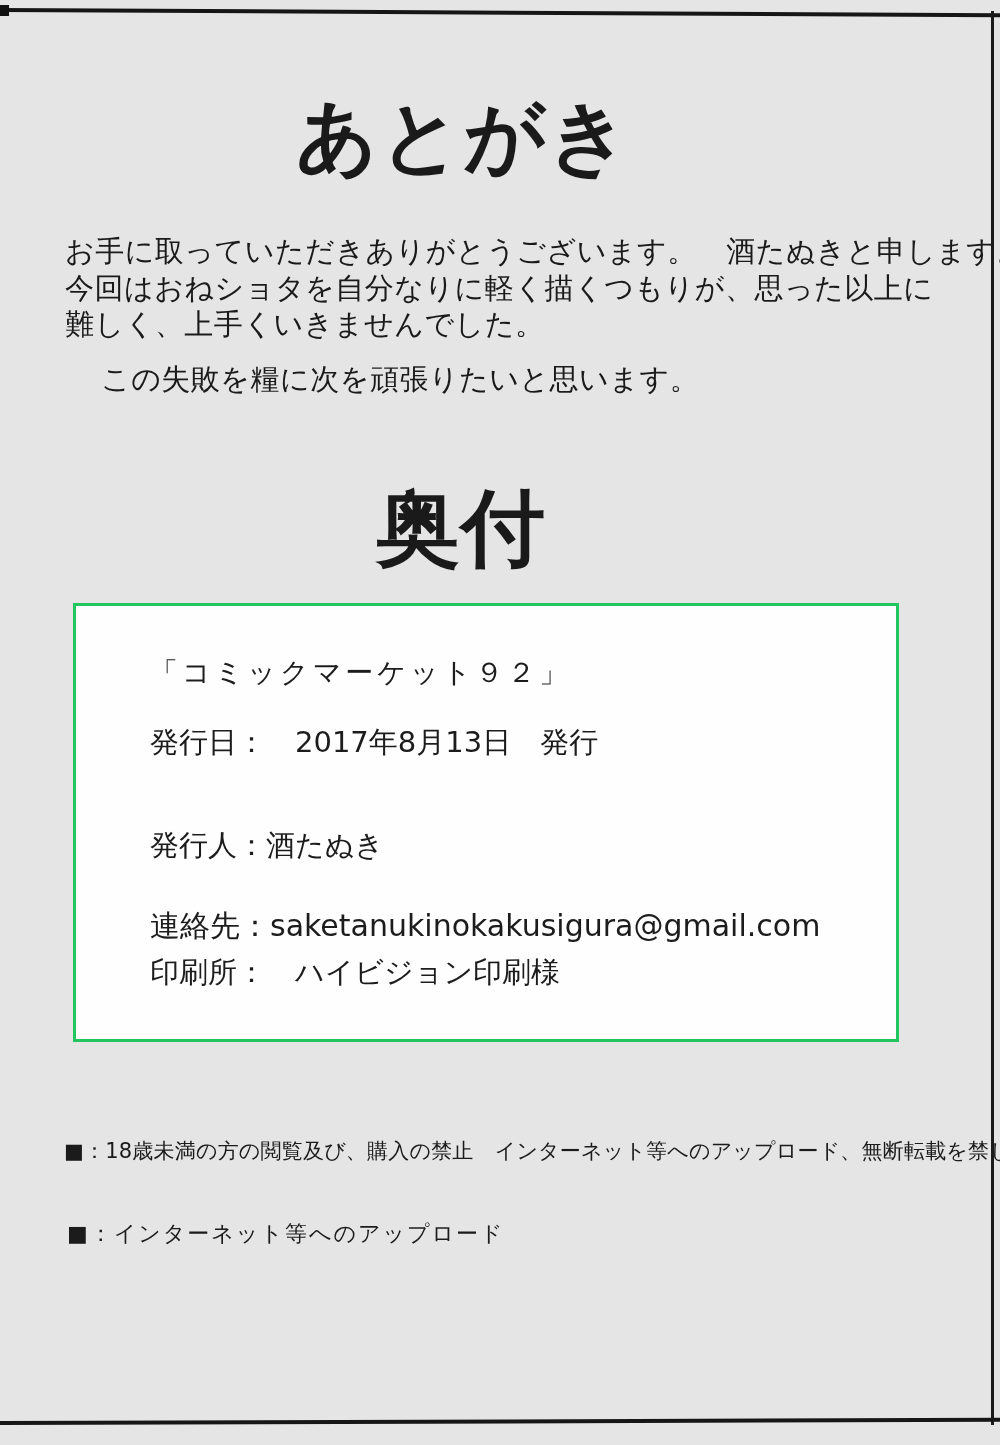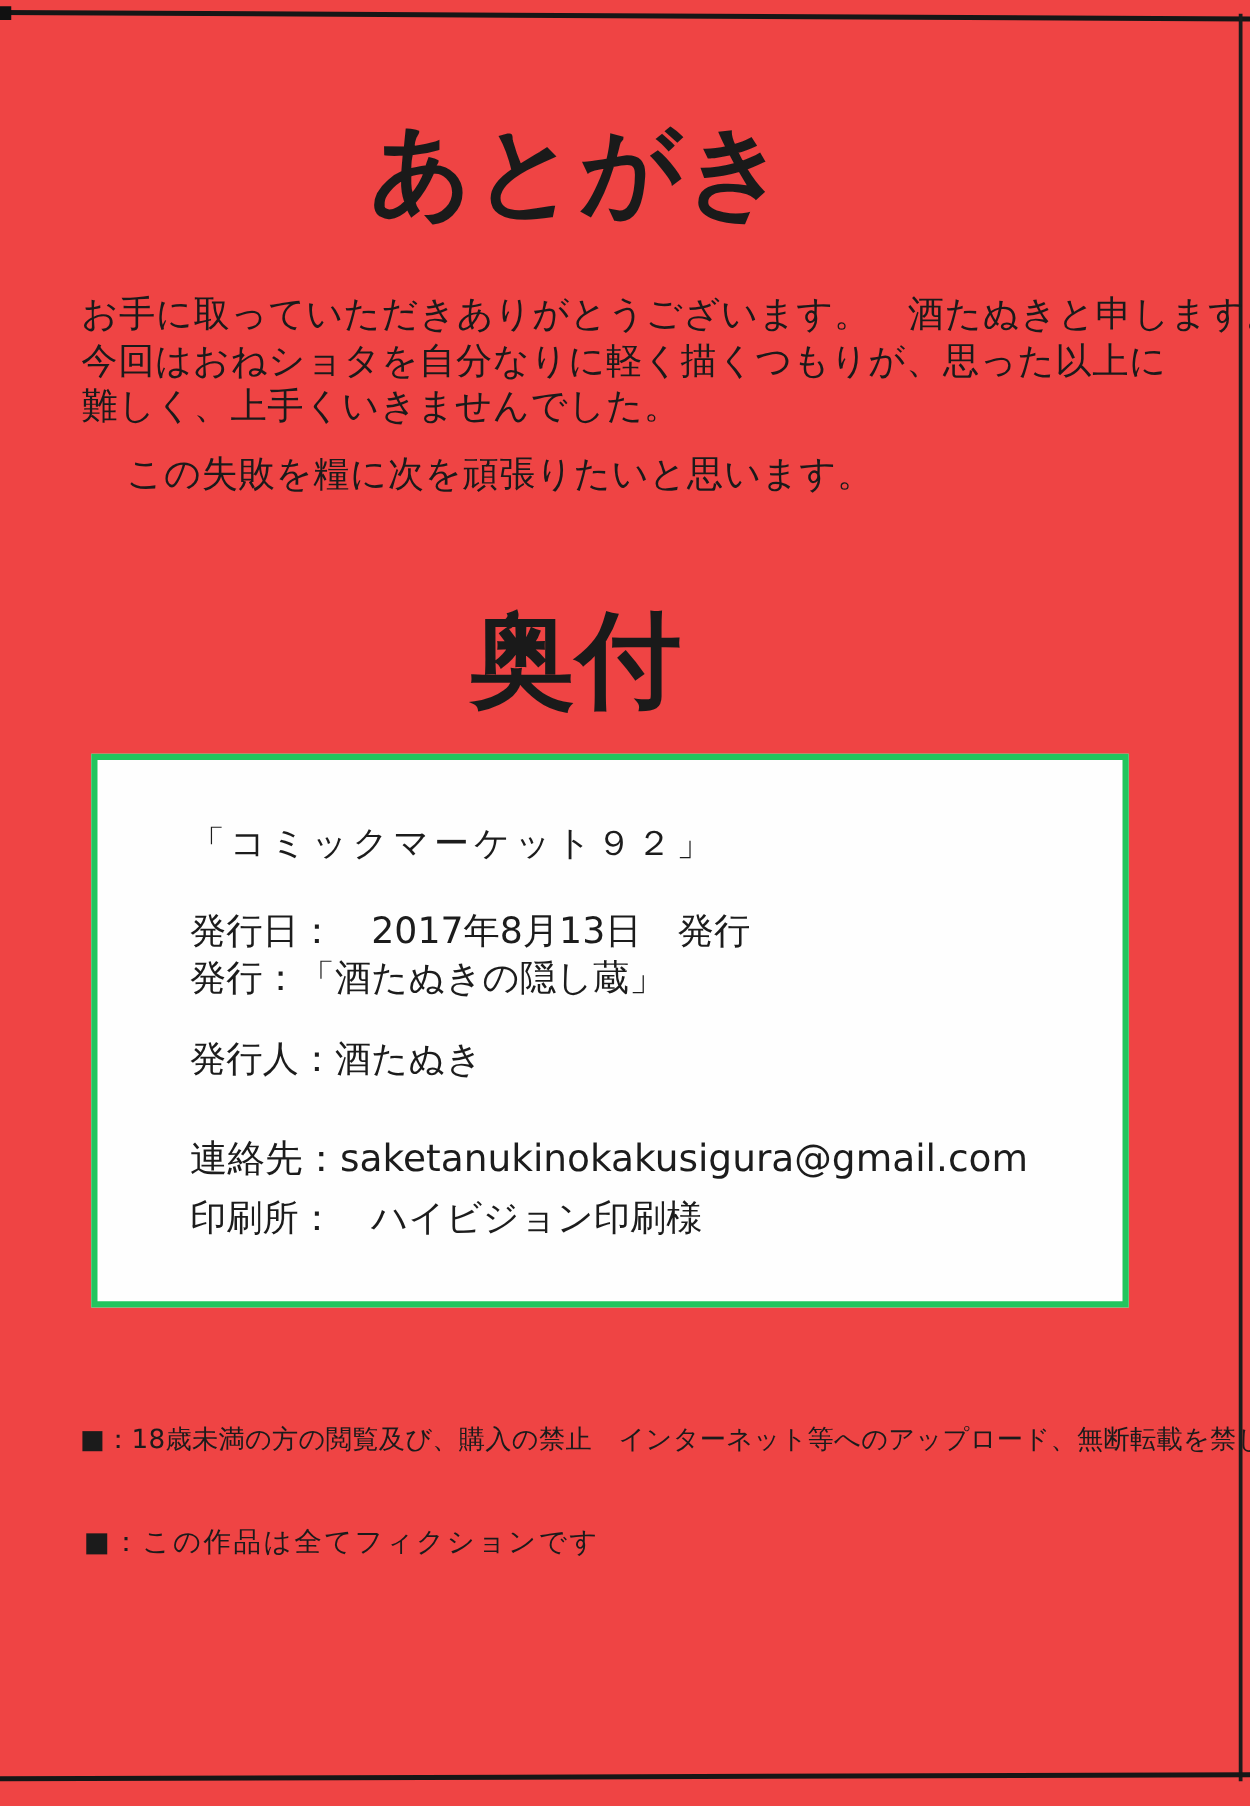--- a/index.html
+++ b/index.html
@@ -1,20 +1,20 @@
 <!DOCTYPE html>
 <html><head>
 <meta charset="utf-8">
 <style>
   html,body { margin:0; padding:0; background:#888; }
   .page {
     position:relative;
     width:1000px; height:1445px;
     margin:0 auto;
-    background:#ef4444;
+    background:#e5e5e5;
     overflow:hidden;
     font-family:"DejaVu Serif", serif;
     color:#1a1a1a;
   }
   
   .border-top {
     position:absolute; left:0; top:8px; width:1004px; height:4px;
     background:#161616; transform:rotate(0.30deg); transform-origin:0 50%;
   }
   .corner-blob {
@@ -38,21 +38,21 @@
   .para-1 { top:233px; }
   .para-2 { top:361px;margin-left:36px; }
   .colophon-heading {
     position:absolute; left:376px; top:486px;
     font-family:"DejaVu Sans", sans-serif;
     font-size:84px; font-weight:700; letter-spacing:1px;
     white-space:nowrap; line-height:1;
   }
   .colophon-box {
     position:absolute; left:73px; top:603px; width:820px; height:433px;
-    border:5px solid #22c55e; background:#fefefe;
+    border:3px solid #22c55e; background:#fefefe;
   }
   .c-row {
     position:absolute; left:74px;
     font-family:"DejaVu Sans", sans-serif;
     font-size:29px; font-weight:500; white-space:nowrap;
     color:#1c1c1c; line-height:1.2;
   }
   .c-event { top:50px;  font-size:28px; letter-spacing:4px; }
   .c-r0   { top:97px;margin-top:22px; }
   .c-r1   { top:157px; }
@@ -87,22 +87,21 @@
 
   <div class="para para-2">
     <div>この失敗を糧に次を頑張りたいと思います。</div>
   </div>
 
   <div class="colophon-heading">奥付</div>
 
   <div class="colophon-box">
     <div class="c-row c-event">「コミックマーケット９２」</div>
     <div class="c-row c-r0">発行日：　2017年8月13日　発行</div>
-    <div class="c-row c-r1">発行：「酒たぬきの隠し蔵」</div>
     <div class="c-row c-r2">発行人：酒たぬき</div>
     <div class="c-row c-r3">連絡先：saketanukinokakusigura@gmail.com</div>
     <div class="c-row c-r4">印刷所：　ハイビジョン印刷様</div>
   </div>
 
   <div class="note note-1">■：18歳未満の方の閲覧及び、購入の禁止　インターネット等へのアップロード、無断転載を禁じます。</div>
-  <div class="note note-2">■：この作品は全てフィクションです</div>
+  <div class="note note-2">■：インターネット等へのアップロード</div>
 
 </div>
 
 </body></html>

